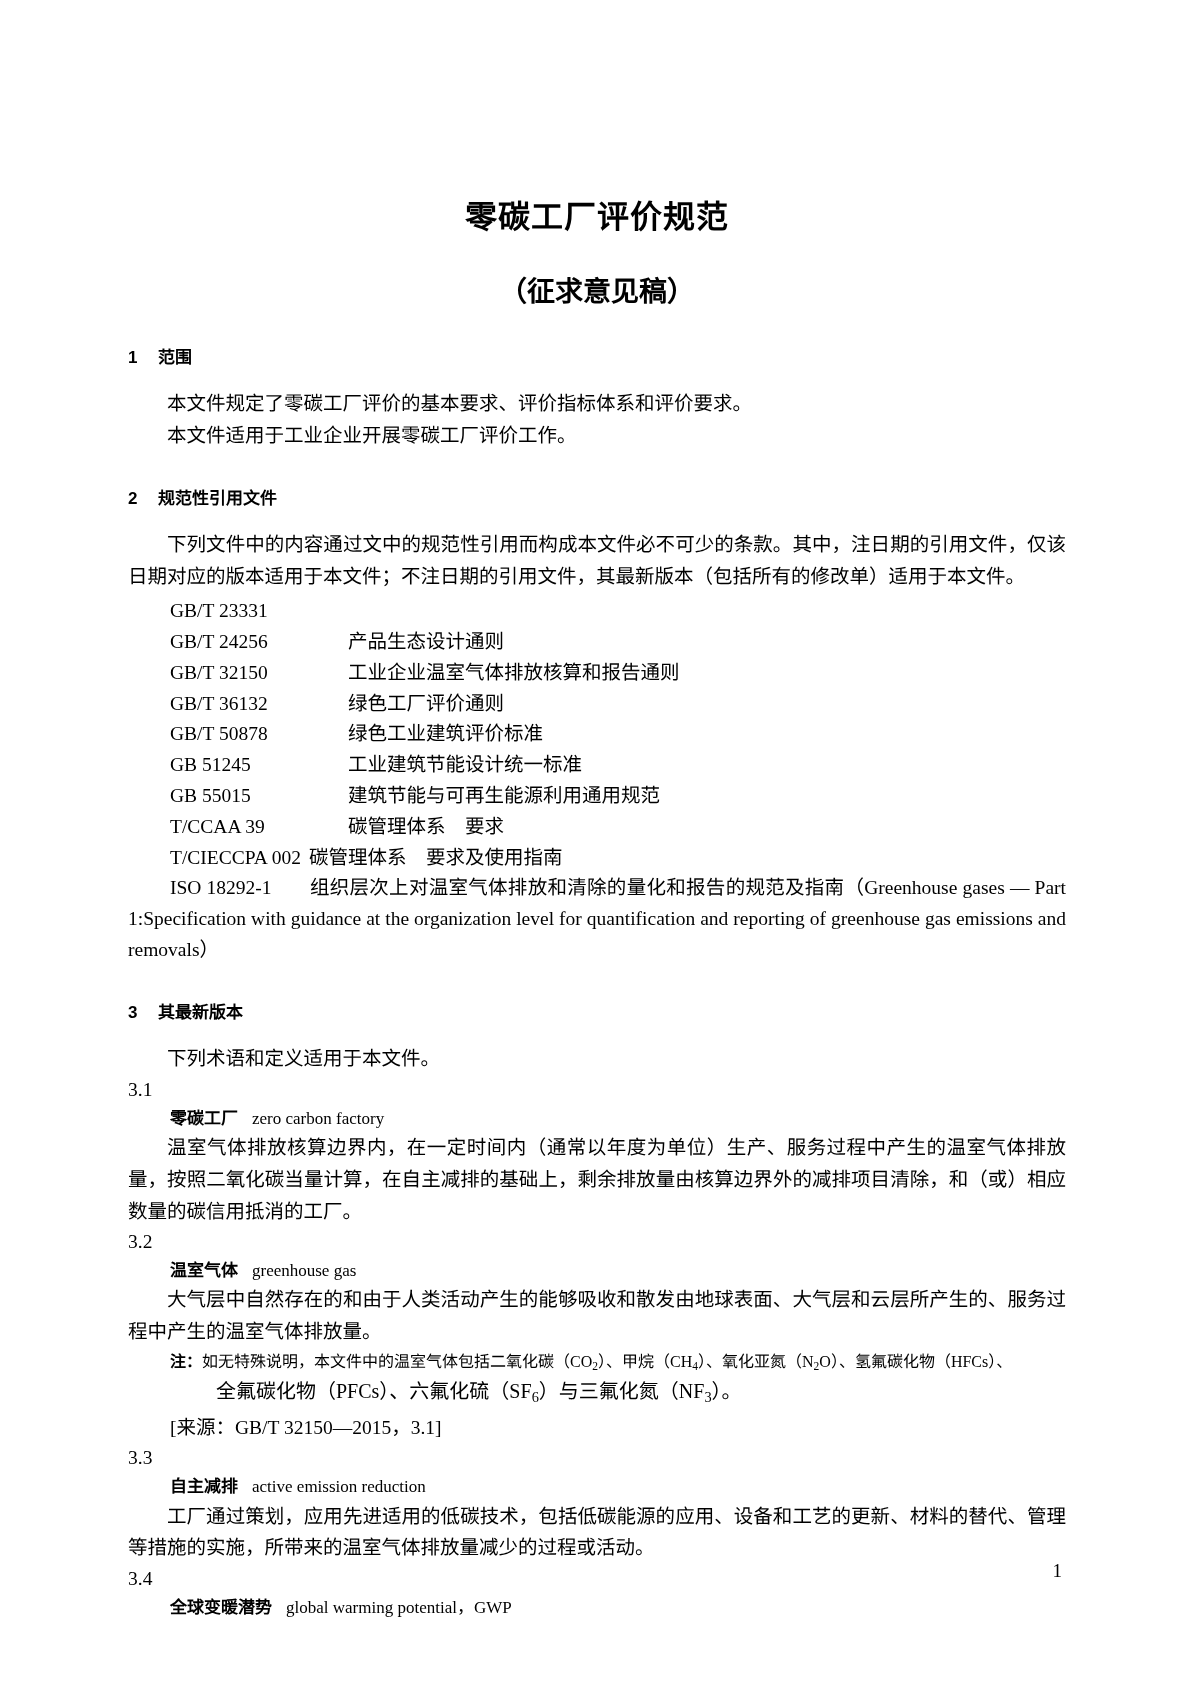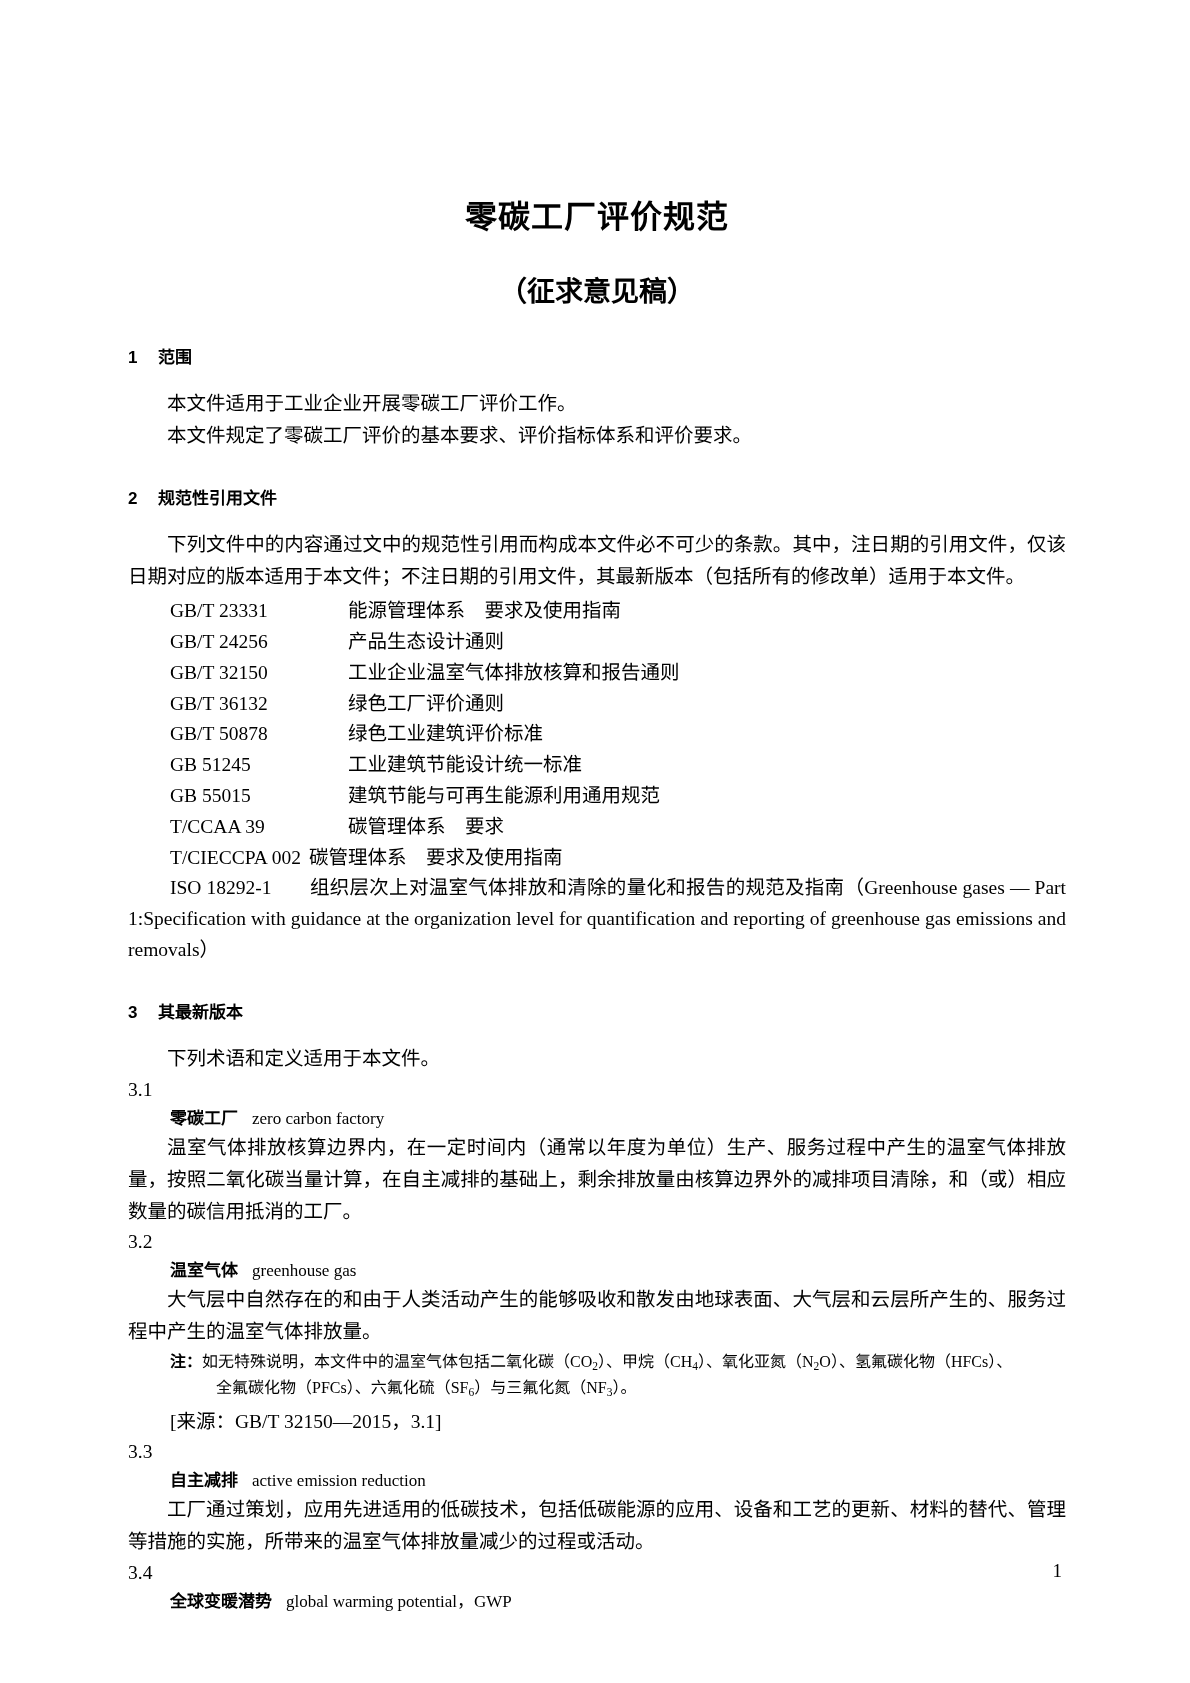--- a/index.html
+++ b/index.html
@@ -142,21 +142,21 @@
     line-height: 1.55;
     margin: 2px 0 0 0;
     padding-left: 42px;
     text-align: justify;
   }
   .note-label {
     font-weight: bold;
     font-family: "Liberation Sans", "DejaVu Sans", sans-serif;
   }
   .note-cont {
-    font-size: 16px;
+    font-size: 20px;
     line-height: 1.55;
     margin: 0;
     padding-left: 88px;
     text-align: justify;
   }
   .source {
     font-size: 19.5px;
     line-height: 1.6;
     margin: 4px 0 0 0;
     padding-left: 42px;
@@ -182,35 +182,34 @@
 <div class="page">
   <div class="content">
 
     <h1 class="doc-title">零碳工厂评价规范</h1>
     <h2 class="doc-subtitle">（征求意见稿）</h2>
 
     <div class="sec-head">
       <span class="num">1</span><span>范围</span>
     </div>
     <div class="para-group">
+      <p class="body indent">本文件规定了零碳工厂评价的基本要求、评价指标体系和评价要求。</p>
       <p class="body indent">本文件适用于工业企业开展零碳工厂评价工作。</p>
-      <p class="body indent">本文件规定了零碳工厂评价的基本要求、评价指标体系和评价要求。</p>
     </div>
 
     <div class="sec-head">
       <span class="num">2</span><span>规范性引用文件</span>
     </div>
     <div class="para-group">
       <p class="body indent">下列文件中的内容通过文中的规范性引用而构成本文件必不可少的条款。其中，注日期的引用文件，仅该日期对应的版本适用于本文件；不注日期的引用文件，其最新版本（包括所有的修改单）适用于本文件。</p>
     </div>
 
     <ul class="ref-list">
       <li>
         <span class="ref-code">GB/T 23331</span>
-        <span class="ref-title">能源管理体系　要求及使用指南</span>
       </li>
       <li>
         <span class="ref-code">GB/T 24256</span>
         <span class="ref-title">产品生态设计通则</span>
       </li>
       <li>
         <span class="ref-code">GB/T 32150</span>
         <span class="ref-title">工业企业温室气体排放核算和报告通则</span>
       </li>
       <li>

